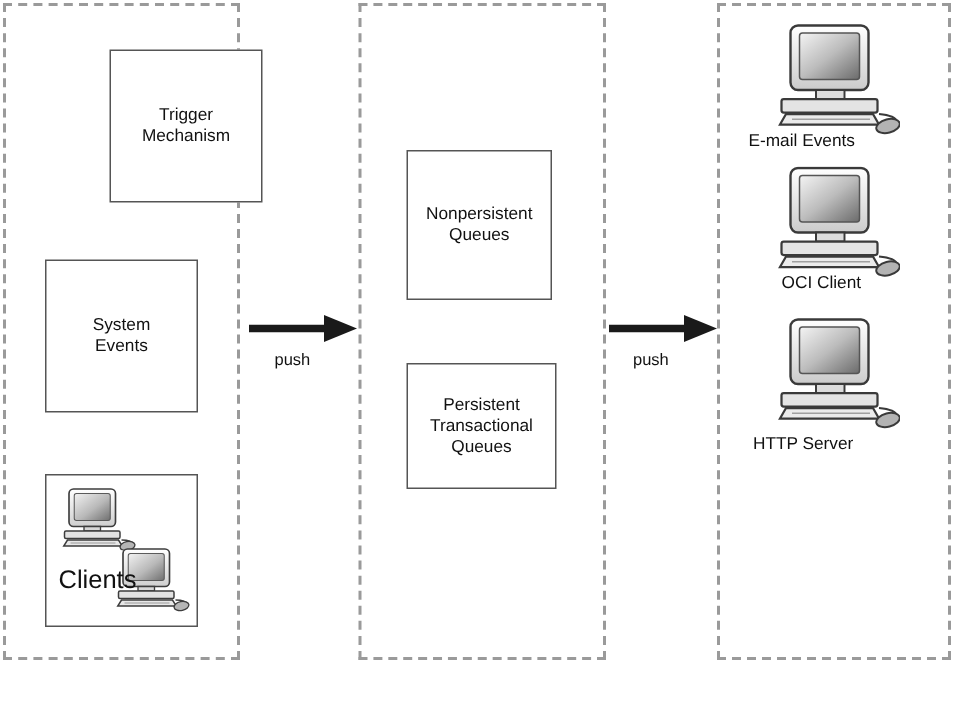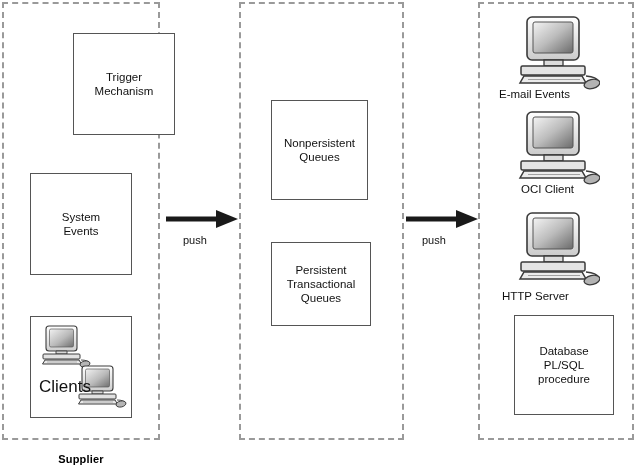--- a/index.html
+++ b/index.html
@@ -136,21 +136,20 @@
         <rect x="3" y="29" width="37" height="5" rx="1" fill="#e2e2e2" stroke="#3d3d3d" stroke-width="1"></rect>
         <path d="M5 35 h34 l2.5 4 h-39 z" fill="#e8e8e8" stroke="#3d3d3d" stroke-width="1"></path>
         <line x1="7" y1="37" x2="37" y2="37" stroke="#9a9a9a" stroke-width="0.7"></line>
         <path d="M41 35 q7 0 8 3" fill="none" stroke="#3d3d3d" stroke-width="0.9"></path>
         <ellipse cx="45" cy="39" rx="5" ry="3" fill="#b5b5b5" stroke="#3d3d3d" stroke-width="0.9" transform="rotate(-12 45 39)"></ellipse>
       </svg>
     </div>
     <div class="clients-label" style="left:8px; top:60px;">Clients</div>
   </div>
 
-  <div class="zone-label" style="left:2px; top:453px; width:158px;">Supplier</div>
 
   <div class="arrow" style="left:166px; top:208px; width:72px;">
     <svg width="72" height="22" viewBox="0 0 72 22" xmlns="http://www.w3.org/2000/svg">
       <line x1="0" y1="11" x2="54" y2="11" stroke="#1a1a1a" stroke-width="5"></line>
       <polygon points="50,2 72,11 50,20" fill="#1a1a1a"></polygon>
     </svg>
   </div>
   <div class="arrow-label" style="left:183px; top:234px;">push</div>
 
   <div class="zone" style="left:239px; top:2px; width:165px; height:438px;"></div>
@@ -245,20 +244,15 @@
       <path d="M28 44 h19 v6 h-19 z" fill="#dcdcdc" stroke="#3a3a3a" stroke-width="1.3"></path>
       <rect x="5" y="50" width="64" height="9" rx="1.5" fill="#e4e4e4" stroke="#3a3a3a" stroke-width="1.5"></rect>
       <path d="M8 60 h58 l4 7 h-66 z" fill="#ebebeb" stroke="#3a3a3a" stroke-width="1.5"></path>
       <line x1="12" y1="63.5" x2="64" y2="63.5" stroke="#a0a0a0" stroke-width="1"></line>
       <path d="M70 60 q11 1 12 5" fill="none" stroke="#3a3a3a" stroke-width="1.3"></path>
       <ellipse cx="76" cy="68" rx="8" ry="4.5" fill="#b3b3b3" stroke="#3a3a3a" stroke-width="1.3" transform="rotate(-14 76 68)"></ellipse>
     </svg>
   </div>
   <div class="pc-label" style="left:502px; top:290px;">HTTP Server</div>
 
-  <div class="node-box" style="left:514px; top:315px; width:100px; height:100px;">
-    <div class="node-text">Database
-PL/SQL
-procedure</div>
-  </div>
 
 
 </div>
 
 </body></html>

